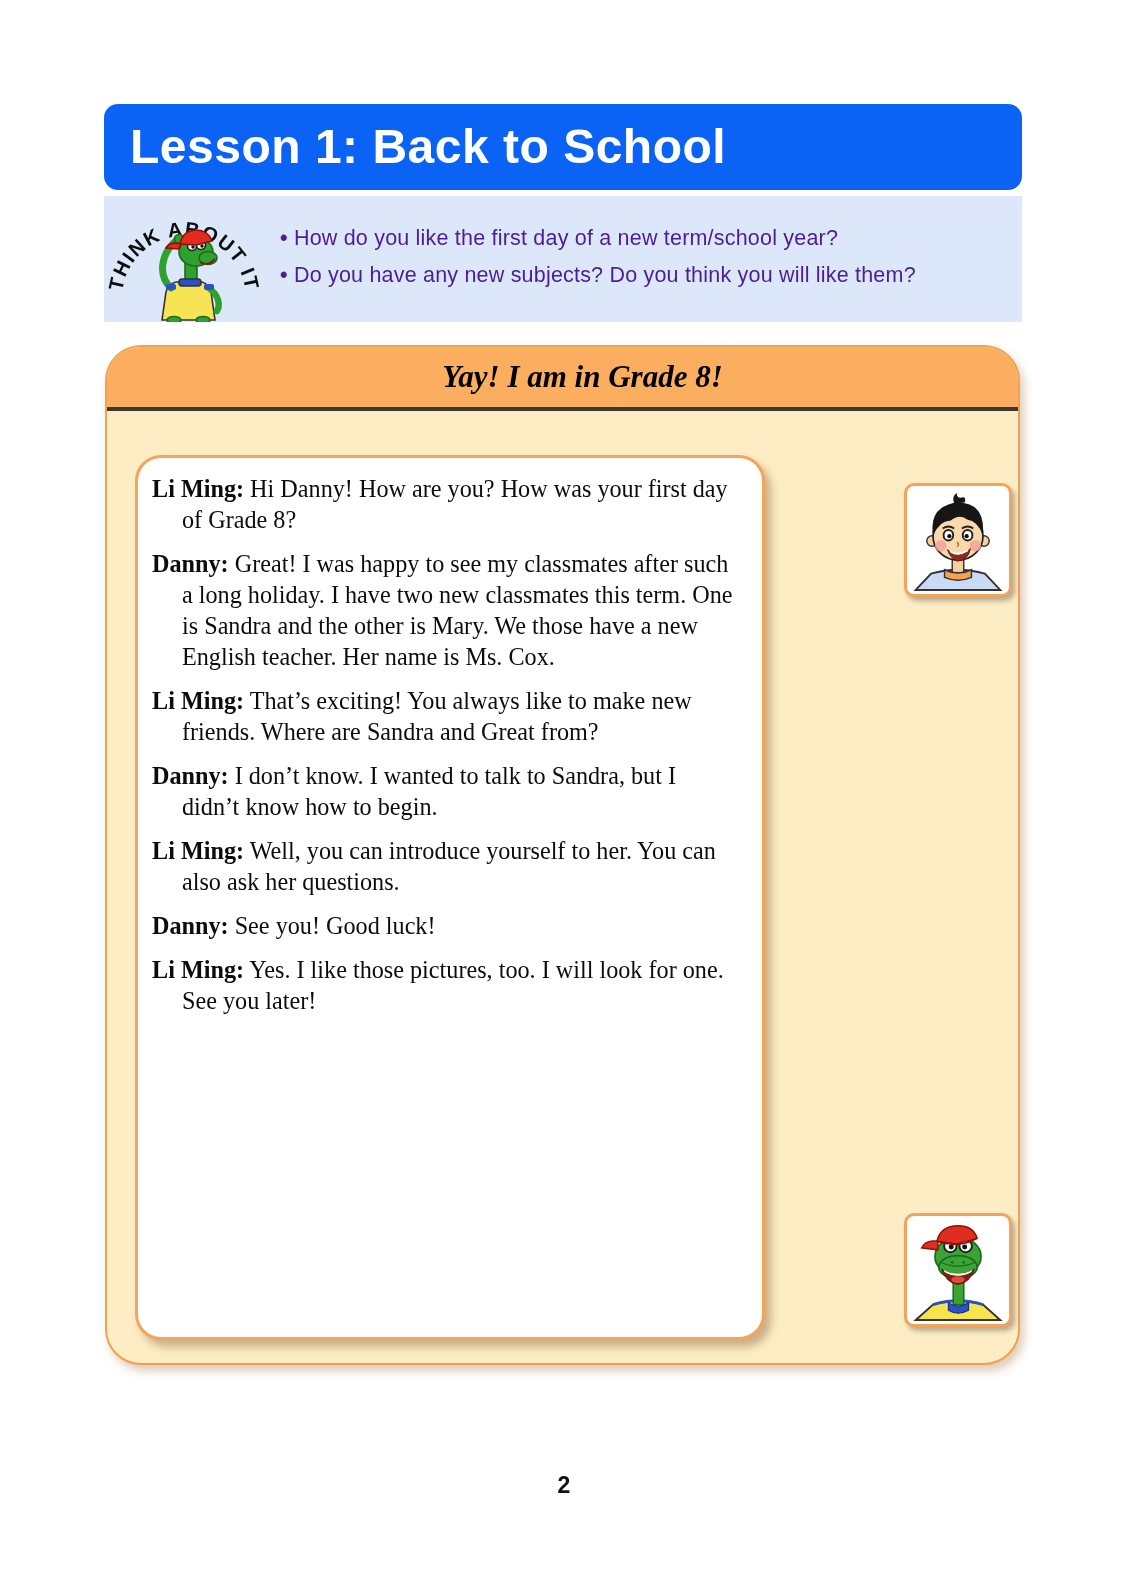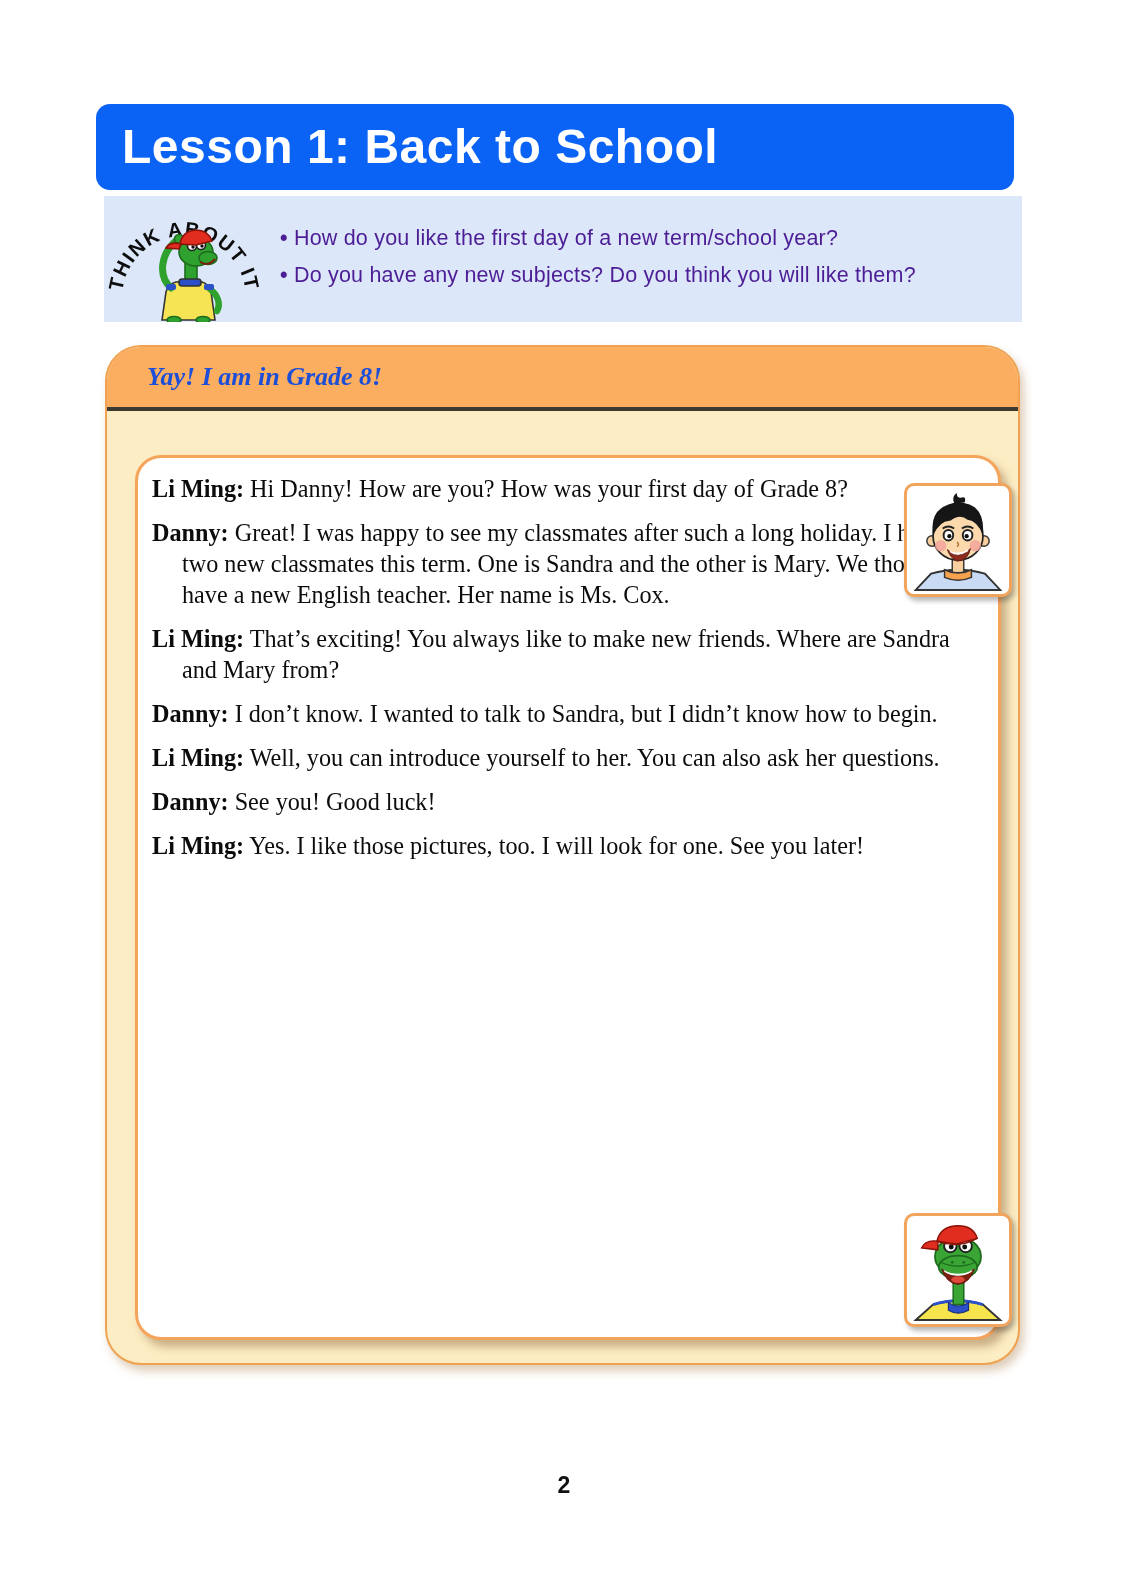--- a/index.html
+++ b/index.html
@@ -10,21 +10,21 @@
     --rule:#3b3a30;
     --box-border:#f5a45c;
   }
   html,body{margin:0;padding:0;background:#ffffff;}
   #page{
     position:relative;width:1128px;height:1571px;background:#ffffff;
     font-family:"Liberation Sans",sans-serif;overflow:hidden;
   }
   
   .lesson-header{
-    position:absolute;left:96px;top:104px;width:918px;height:86px;
+    position:absolute;left:104px;top:104px;width:918px;height:86px;
     background:var(--blue);border-radius:14px;
   }
   .lesson-title{
     color:#ffffff;font-weight:bold;font-size:48px;line-height:86px;
     padding-left:26px;letter-spacing:.5px;white-space:nowrap;
   }
   
   .think-panel{
     position:absolute;left:104px;top:196px;width:918px;height:126px;
     background:var(--lightblue);
@@ -38,26 +38,26 @@
   
   .orange-panel{
     position:absolute;left:105px;top:345px;width:911px;height:1016px;
     border-radius:36px;border:2px solid #efa352;overflow:hidden;
     box-shadow:4px 6px 10px rgba(160,110,50,.35);
     background:var(--cream);
   }
   .panel-band{height:60px;background:var(--band);}
   .panel-title{
     font-family:"Liberation Serif",serif;font-style:italic;font-weight:bold;
-    font-size:26px;line-height:60px;padding-left:40px;color:#1d4ed8;white-space:nowrap;
+    font-size:31px;line-height:60px;padding-left:40px;color:#000000;white-space:nowrap;text-align:center;
   }
   .panel-rule{height:4px;background:var(--rule);}
   
   .dialog-box{
-    position:absolute;left:135px;top:455px;width:866px;height:885px;
+    position:absolute;left:135px;top:455px;width:630px;height:885px;
     background:#ffffff;border:3px solid var(--box-border);border-radius:26px;
     box-shadow:6px 7px 8px rgba(140,100,60,.45);
     box-sizing:border-box;padding:16px 24px 12px 14px;overflow:hidden;
   }
   .turn{
     font-family:"Liberation Serif",serif;font-size:24.2px;line-height:1.28;
     color:#0c0c0c;margin:0 0 13px 0;padding-left:30px;text-indent:-30px;
   }
   .turn b{font-weight:bold;}
   
@@ -138,21 +138,21 @@
     </div>
     <div class="panel-rule"></div>
   </div>
 
   <div class="dialog-box">
     <div id="dialogue-list">
   <p class="turn"><b>Li Ming:</b><span> Hi Danny! How are you? How was your first day of Grade 8?</span></p>
 
   <p class="turn"><b>Danny:</b><span> Great! I was happy to see my classmates after such a long holiday. I have two new classmates this term. One is Sandra and the other is Mary. We those have a new English teacher. Her name is Ms. Cox.</span></p>
 
-  <p class="turn"><b>Li Ming:</b><span> That’s exciting! You always like to make new friends. Where are Sandra and Mary from?</span></p>
+  <p class="turn"><b>Li Ming:</b><span> That’s exciting! You always like to make new friends. Where are Sandra and Great from?</span></p>
 
   <p class="turn"><b>Danny:</b><span> I don’t know. I wanted to talk to Sandra, but I didn’t know how to begin.</span></p>
 
   <p class="turn"><b>Li Ming:</b><span> Well, you can introduce yourself to her. You can also ask her questions.</span></p>
 
 
 
 
   <p class="turn"><b>Danny:</b><span> See you! Good luck!</span></p>
 

